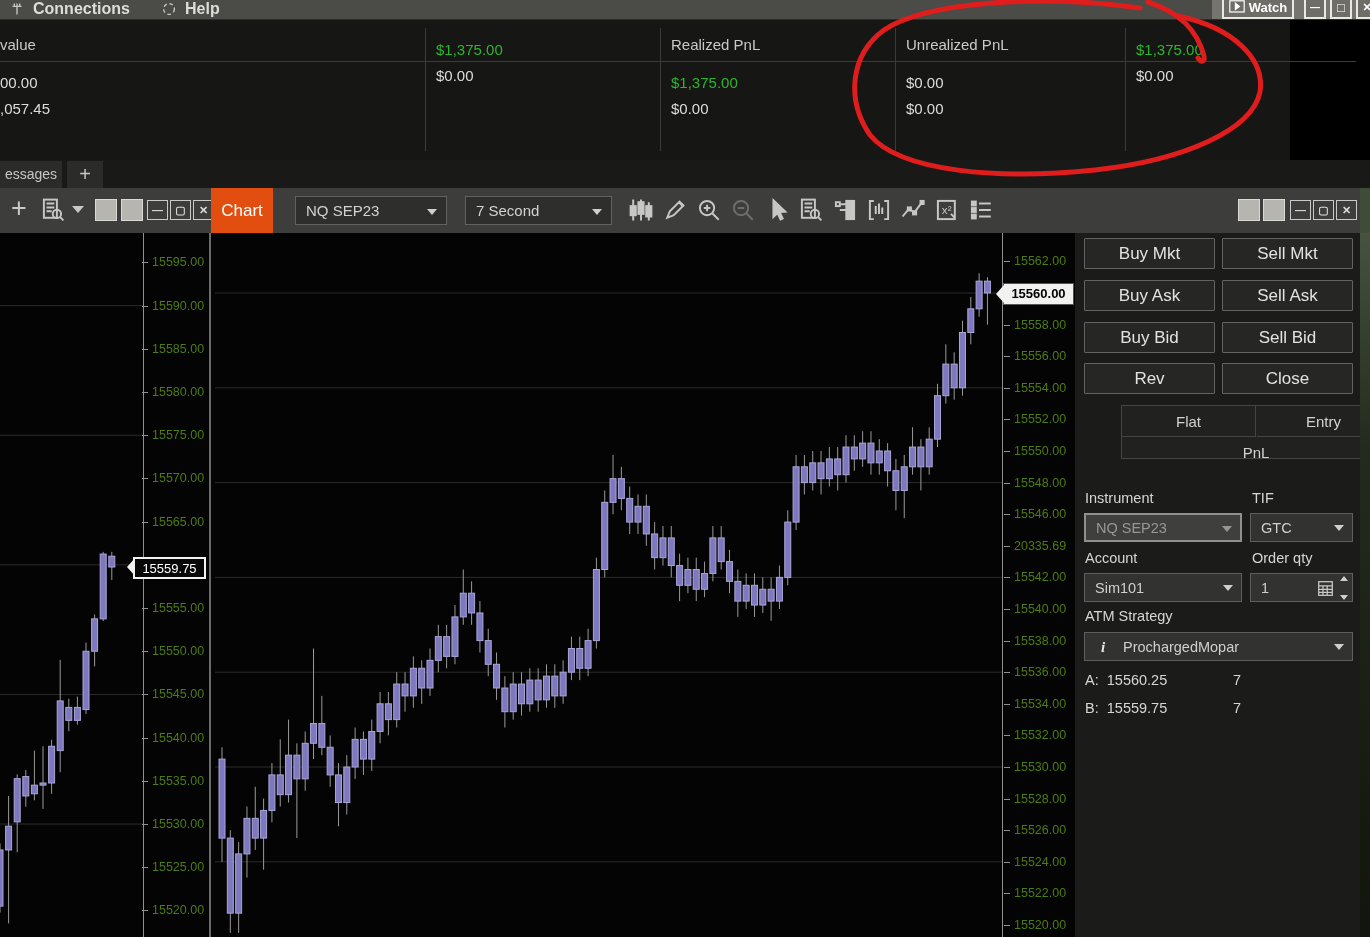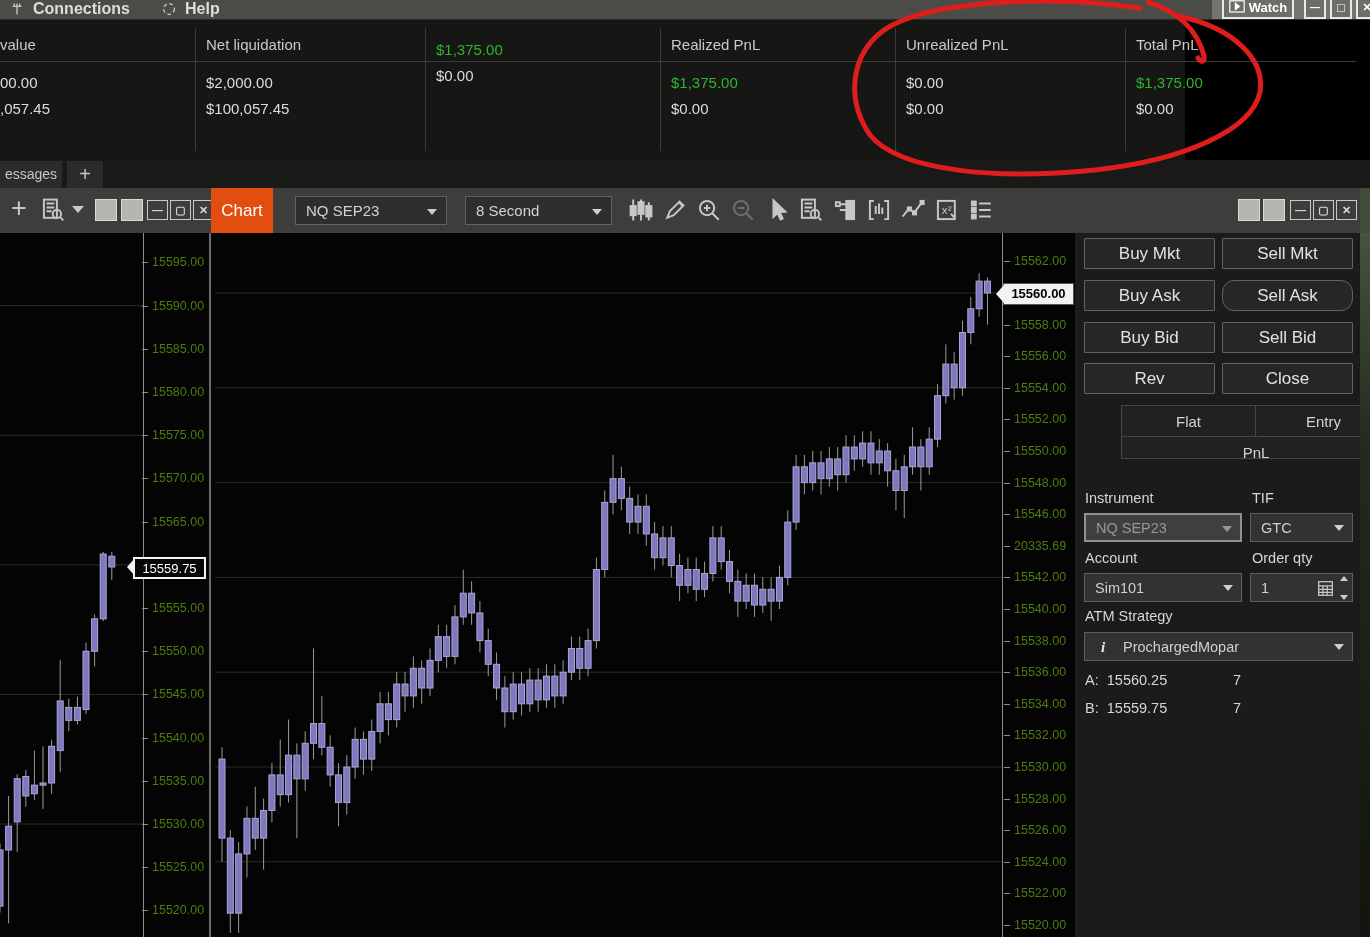--- a/index.html
+++ b/index.html
@@ -9,21 +9,21 @@
   .menu-bar{position:absolute;left:0;top:0;width:1370px;height:19px;background:#4b4b48;
             border-bottom:1px solid #2c2c2a;overflow:hidden;}
   .menu-item{position:absolute;top:-3px;height:24px;line-height:24px;font-size:16px;color:#dddddb;
              font-weight:bold;display:flex;align-items:center;gap:7px;}
   .menu-item .mi-ic{width:18px;height:18px;display:inline-block;}
   .titlebar-right{position:absolute;right:0;top:0;width:158px;height:19px;background:#75746f;}
   .tb-btn{position:absolute;top:-5px;height:24px;background:#6e6d68;border:2px solid #e9e9e4;
           color:#fff;font-weight:bold;font-size:13px;display:flex;align-items:center;
           justify-content:center;gap:4px;box-sizing:border-box;}
   
-  .account-table{position:absolute;left:0;top:20px;width:1185px;height:140px;background:#161614;}
+  .account-table{position:absolute;left:0;top:20px;width:1290px;height:140px;background:#161614;}
   .at-cols{position:absolute;left:0;top:8px;height:123px;width:1370px;}
   .at-col{position:absolute;top:0;height:100%;box-sizing:border-box;}
   .at-col.sep{border-left:1px solid #3b3b39;}
   .at-header{height:33px;line-height:33px;font-size:15px;color:#c9c9c7;padding-left:10px;}
   .at-underline{position:absolute;left:0;top:41px;width:1356px;height:1px;background:#3b3b39;}
   .at-cell{height:26px;line-height:26px;font-size:15px;color:#dcdcda;padding-left:10px;}
   .at-cell.first-col,.at-header.first-col{padding-left:0px;}
   .at-cell.green{color:#2db52d;}
   
   .tab-strip{position:absolute;left:0;top:160px;width:1370px;height:28px;background:#191918;}
@@ -133,45 +133,38 @@
 
   <div class="account-table">
     <div class="at-underline"></div>
     <div class="at-cols" id="acct-cols">
         <div class="at-col" style="left: 0px; width: 195px;">
           <div class="at-header first-col">value</div>
           <div style="height: 9px;"></div>
           <div class="at-cell first-col">00.00</div>
           <div class="at-cell first-col">,057.45</div>
         </div>
-        <div class="at-col sep" style="left: 195px; width: 230px;">
-          <div class="at-header">Net liquidation</div>
-          <div style="height: 9px;"></div>
-          <div class="at-cell">$2,000.00</div>
-          <div class="at-cell">$100,057.45</div>
-        </div>
         <div class="at-col sep" style="left: 425px; width: 235px;">
           <div style="height: 9px;"></div>
           <div class="at-cell green">$1,375.00</div>
           <div class="at-cell">$0.00</div>
         </div>
         <div class="at-col sep" style="left: 660px; width: 235px;">
           <div class="at-header">Realized PnL</div>
           <div style="height: 9px;"></div>
           <div class="at-cell green">$1,375.00</div>
           <div class="at-cell">$0.00</div>
         </div>
         <div class="at-col sep" style="left: 895px; width: 230px;">
           <div class="at-header">Unrealized PnL</div>
           <div style="height: 9px;"></div>
           <div class="at-cell">$0.00</div>
           <div class="at-cell">$0.00</div>
         </div>
         <div class="at-col sep" style="left: 1125px; width: 231px;">
-          <div class="at-header">Total PnL</div>
           <div style="height: 9px;"></div>
           <div class="at-cell green">$1,375.00</div>
           <div class="at-cell">$0.00</div>
         </div>
       </div>
   </div>
 
   <div class="tab-strip">
     <div class="tab" style="left:0;width:62px;">essages</div>
     <div class="tab" style="left:67px;width:36px;font-size:20px;">+</div>
@@ -190,21 +183,21 @@
     <div class="swatch" style="left:121px;"></div>
     <div class="win-btn" style="left:147px;">—</div>
     <div class="win-btn" style="left:170px;">▢</div>
     <div class="win-btn" style="left:193px;">✕</div>
     <div class="chart-tab">Chart</div>
     <div class="combo" style="left:295px;width:152px;">
       <span>NQ SEP23</span>
       <span class="caret"></span>
     </div>
     <div class="combo" style="left:465px;width:147px;">
-      <span>8 Second</span>
+      <span>7 Second</span>
       <span class="caret"></span>
     </div>
     <div id="ctb-icons">
         <span class="ctb-ic" style="left: 628px;"><svg viewBox="0 0 20 20" fill="none" stroke="#c7c7c5" stroke-width="1.5">
             <path d="M4 2 v16 M10 2 v16 M16 4 v14"></path>
             <rect x="2" y="7" width="4" height="7" fill="#c7c7c5"></rect>
             <rect x="8" y="4" width="4" height="9" fill="#c7c7c5"></rect>
             <rect x="14" y="7" width="4" height="8" fill="#c7c7c5"></rect>
           </svg></span>
         <span class="ctb-ic" style="left: 662px;"><svg viewBox="0 0 20 20" fill="none" stroke="#c7c7c5" stroke-width="1.5">
@@ -546,21 +539,21 @@
       </div>
     <div class="price-marker marker-right" style="left:1003px;top:50px;width:71px;">
       <span class="tip"></span>
       <span>15560.00</span>
     </div>
 
     <div class="order-panel">
       <div class="obtn" style="left:9px;top:5px;">Buy Mkt</div>
       <div class="obtn" style="left:147px;top:5px;">Sell Mkt</div>
       <div class="obtn" style="left:9px;top:47px;">Buy Ask</div>
-      <div class="obtn" style="left:147px;top:47px;border-radius:12px;">Sell Ask</div>
+      <div class="obtn" style="left:147px;top:47px;">Sell Ask</div>
       <div class="obtn" style="left:9px;top:89px;">Buy Bid</div>
       <div class="obtn" style="left:147px;top:89px;">Sell Bid</div>
       <div class="obtn" style="left:9px;top:130px;">Rev</div>
       <div class="obtn" style="left:147px;top:130px;">Close</div>
 
       <div class="fep-block">
         <div class="fep-cell" style="left:0;top:0;width:134px;height:31px;border-right:1px solid #454543;border-bottom:1px solid #454543;">Flat</div>
         <div class="fep-cell" style="left:135px;top:0;width:133px;height:31px;border-bottom:1px solid #454543;">Entry</div>
         <div class="fep-cell" style="left:0;top:32px;width:268px;height:29px;">PnL</div>
       </div>

